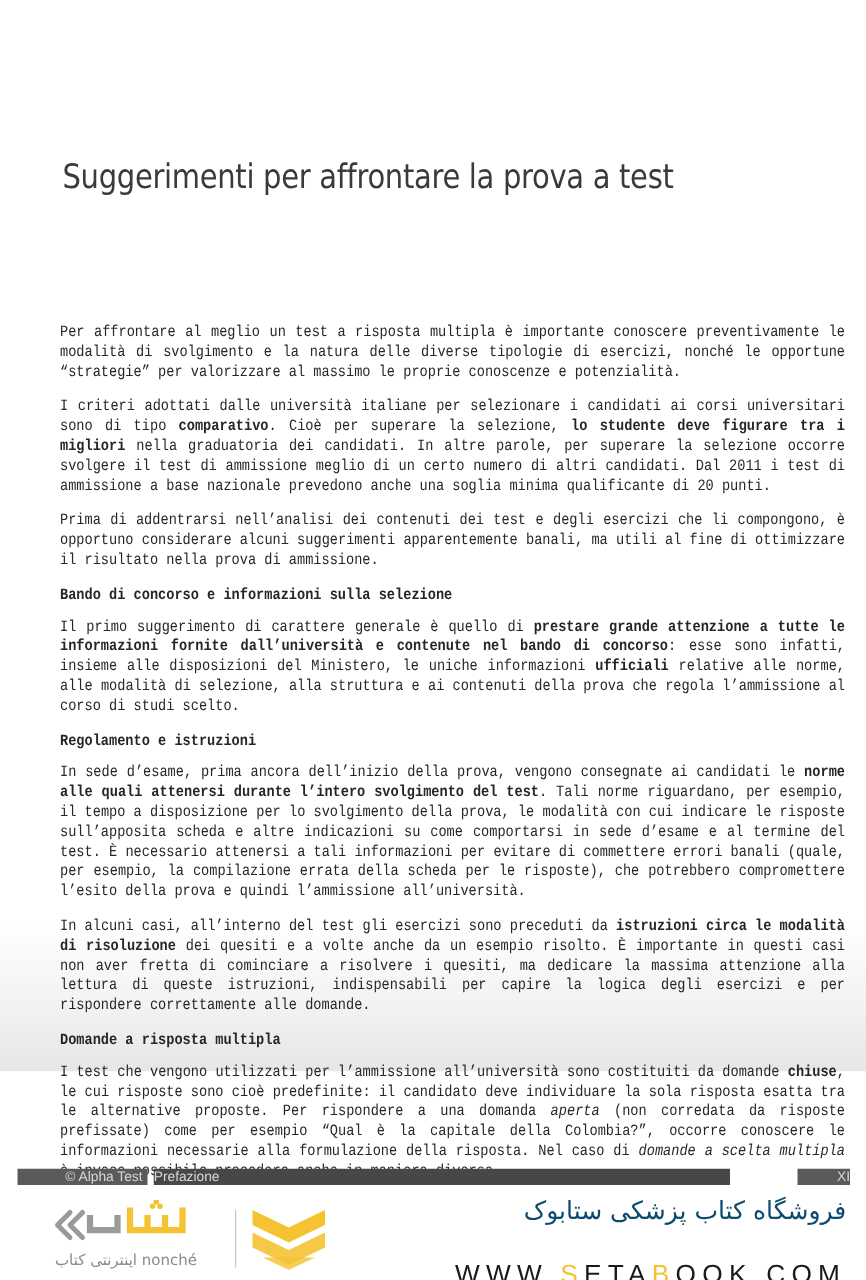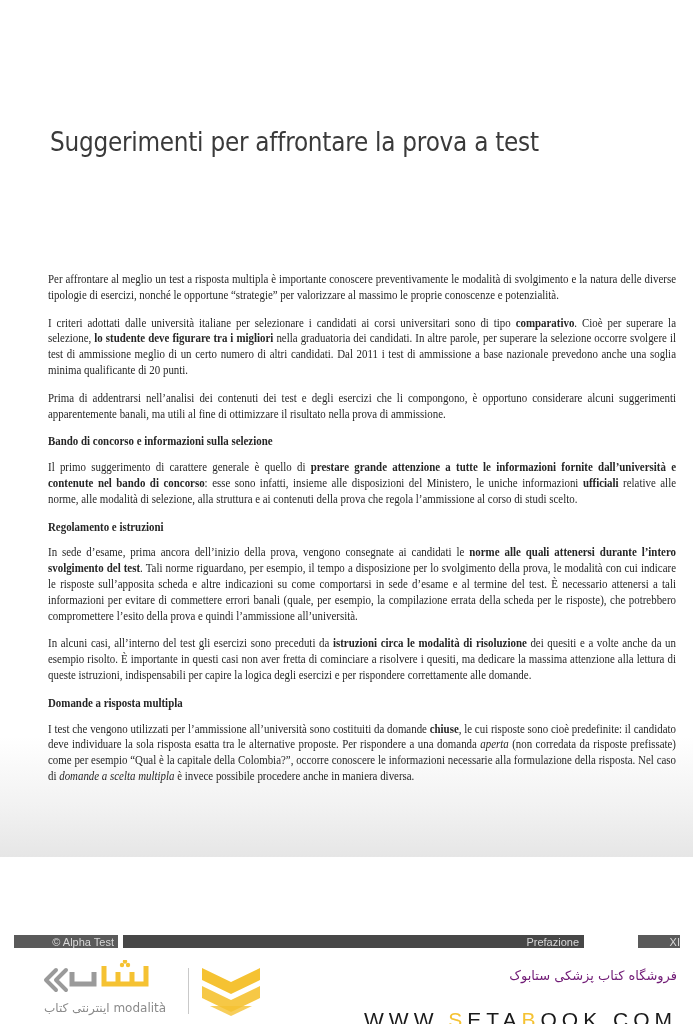--- a/index.html
+++ b/index.html
@@ -13,48 +13,48 @@
     position: absolute; left: 0; top: 0; width: 693px; height: 857px;
     background: linear-gradient(to bottom, #ffffff 0%, #ffffff 86%, #f2f2f2 94%, #e6e6e6 100%);
   }
   .title {
     position: absolute; left: 50px; top: 108px;
     font-size: 27px; font-weight: normal; color: #3a3a3a; letter-spacing: -0.3px;
     font-family: "DejaVu Sans", sans-serif; transform: scaleX(0.86); transform-origin: left top;
     white-space: nowrap;
   }
   .body {
-    position: absolute; left: 48px; top: 272px; width: 628px;
+    position: absolute; left: 48px; top: 259px; width: 628px;
     font-size: 12.6px; line-height: 15.8px; color: #262626;
-    font-family: Liberation Serif, serif;
+    font-family: Liberation Mono, monospace;
   }
   .body .inner { transform: scaleX(0.865); transform-origin: left top; width: 726px; }
   p { margin: 0 0 12px 0; text-align: justify; }
   h3 { margin: 0 0 10px 0; font-size: 12.6px; line-height: 15.8px; font-weight: bold; color: #262626; }
   b { font-weight: bold; }
   .footer-bar {
     position: absolute; top: 935px; height: 13px; background: #5a5a5a; color: #d8d8d8;
     font-size: 11px; line-height: 15px; overflow: hidden; white-space: nowrap;
   }
   .fb-left { left: 14px; width: 104px; text-align: right; padding-right: 0; }
   .fb-left span { padding-right: 4px; }
-  .fb-mid { left: 123px; width: 461px; text-align: right; background: #474747; }
+  .fb-mid { left: 123px; width: 461px; text-align: left; background: #474747; }
   .fb-mid span { padding-right: 5px; }
   .fb-right { left: 638px; width: 42px; text-align: right; }
   .fb-right span { padding-left: 6px; }
   .ad {
     position: absolute; left: 0; top: 948px; width: 693px; height: 76px; background: #ffffff;
   }
   .ad-url {
     position: absolute; right: 16px; top: 60px; font-size: 21px; letter-spacing: 5px;
     color: #1a1a1a; font-family: Liberation Sans, sans-serif; white-space: nowrap;
   }
   .ad-url .hl { color: #f5c232; }
   .ad-fa {
-    position: absolute; right: 16px; top: 20px; font-size: 13px; color: #701a75;
+    position: absolute; right: 16px; top: 8px; font-size: 20px; color: #0c4a6e;
     font-family: "DejaVu Sans", sans-serif; direction: rtl; white-space: nowrap;
   }
   .logo-text {
     position: absolute; left: 42px; top: 960px; width: 140px; height: 60px;
   }
   .logo-fa {
     position: absolute; left: 44px; top: 1001px; font-size: 12px; color: #8a8a8a;
     font-family: "DejaVu Sans", sans-serif; direction: rtl; white-space: nowrap;
   }
   .logo-divider { position: absolute; left: 188px; top: 968px; width: 1px; height: 46px; background: #c9c9c9; }
@@ -102,19 +102,19 @@
   <g fill="none" stroke="#9a9a9a" stroke-width="4" stroke-linecap="round" stroke-linejoin="round">
     <polyline points="14,10 4,20 14,30"></polyline>
     <polyline points="24,10 14,20 24,30"></polyline>
   </g>
   <path d="M30 12 v12 h22 v-12" fill="none" stroke="#9a9a9a" stroke-width="5"></path>
   <path d="M62 6 v18 h14 v-12 M76 24 h14 v-12 M90 24 h14 v-18" fill="none" stroke="#f5c232" stroke-width="5"></path>
   <circle cx="80" cy="5" r="2.2" fill="#f5c232"></circle>
   <circle cx="86" cy="5" r="2.2" fill="#f5c232"></circle>
   <circle cx="83" cy="1.5" r="2.2" fill="#f5c232"></circle>
 </svg>
-<div class="logo-fa">modalità اینترنتی کتاب</div>
+<div class="logo-fa">nonché اینترنتی کتاب</div>
 <div class="logo-divider"></div>
 <svg class="logo-mark" viewBox="0 0 62 52">
   <polygon points="2,2 31,16 60,2 60,14 31,28 2,14" fill="#f5c232"></polygon>
   <polygon points="2,20 31,34 60,20 60,32 31,46 2,32" fill="#f5c232" opacity="0.9"></polygon>
   <polygon points="10,40 31,50 52,40" fill="#f5c232" opacity="0.8"></polygon>
 </svg>
 
 </body></html>

